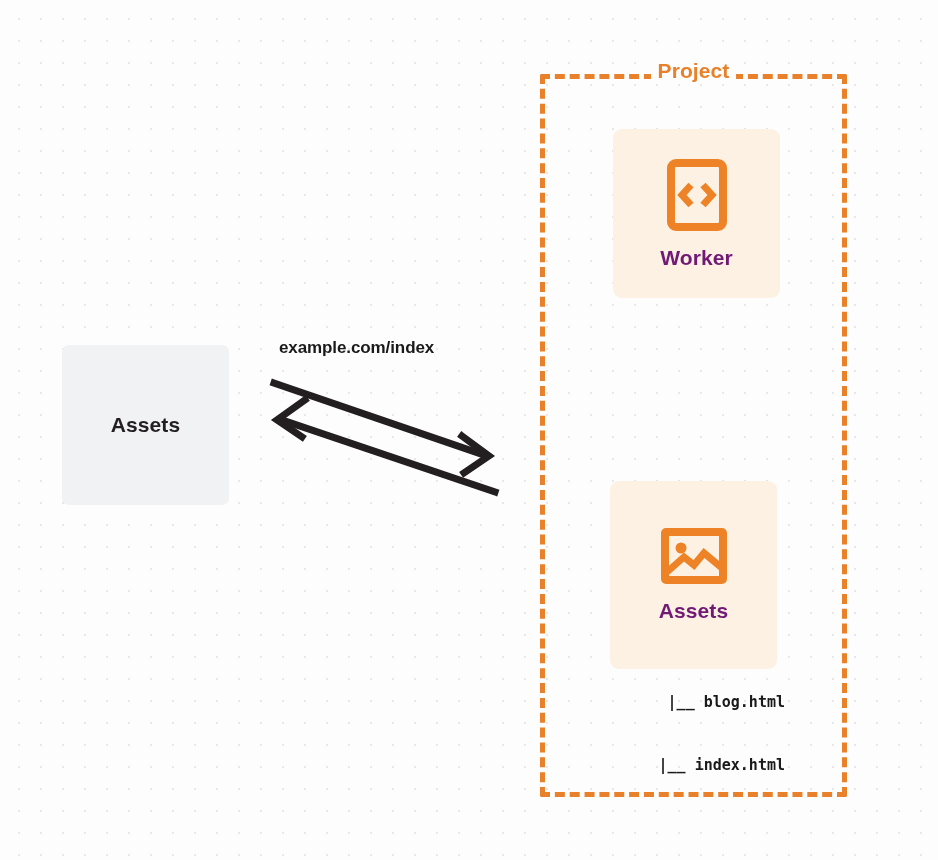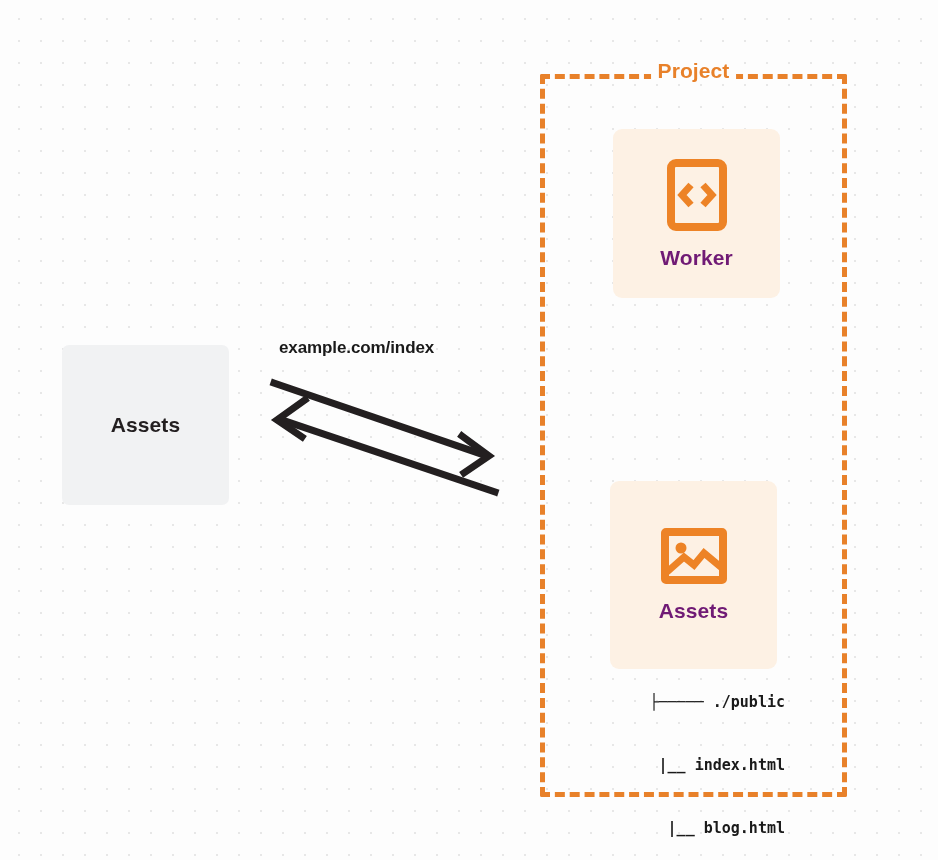--- a/index.html
+++ b/index.html
@@ -187,19 +187,18 @@
   <div class="service-card card-assets">
     <svg class="service-icon" width="68" height="58" viewBox="0 0 68 58">
       <rect x="5" y="5" width="58" height="48" rx="1" ry="1" fill="none" stroke="#ed8326" stroke-width="8"></rect>
       <circle cx="21" cy="21" r="5.5" fill="#ed8326"></circle>
       <polyline points="7,45 24,30 34,38 44,26 62,41" fill="none" stroke="#ed8326" stroke-width="7" stroke-linecap="butt" stroke-linejoin="miter"></polyline>
     </svg>
     <span class="service-label">Assets</span>
   </div>
 
   <div class="file-tree">
-    <span class="tree-row">├───── ./public</span>
+    <span class="tree-row">|__ blog.html</span>
     <span class="tree-row">|__ index.html</span>
-    <span class="tree-row">|__ blog.html</span>
     
   </div>
 
 </div>
 
 </body></html>

